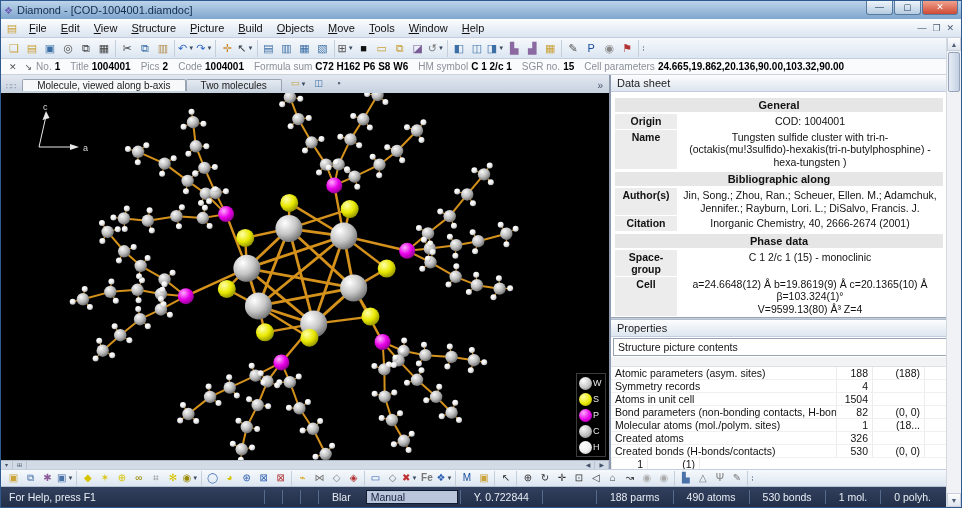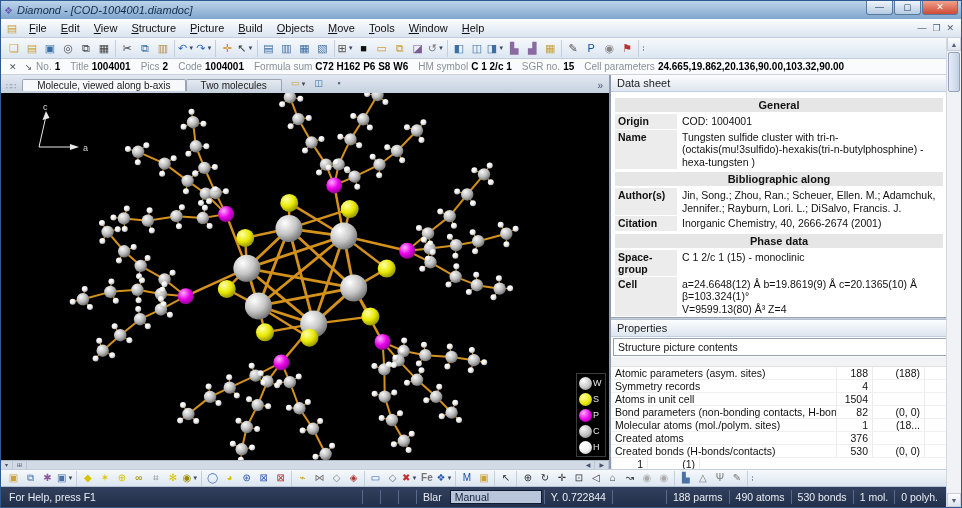--- a/index.html
+++ b/index.html
@@ -2,21 +2,21 @@
 <html><head>
 <meta charset="utf-8">
 <style>
   html,body{margin:0;padding:0;background:#9db4cf;}
   *{box-sizing:border-box;}
   .win{width:962px;height:508px;font-family:"Liberation Sans",sans-serif;font-size:11px;
        border:1px solid #2f5a8f;display:flex;flex-direction:column;overflow:hidden;background:#dde6f2;position:relative;}
   
   .titlebar{height:18px;flex:0 0 18px;background:linear-gradient(#bdd4ea,#7fa6cd);display:flex;align-items:center;padding:0 3px;gap:4px;color:#122c4e;}
   .app-icon{color:#6b5bb5;font-size:10px;}
-  .title-text{font-size:11px;font-style:italic;}
+  .title-text{font-size:11px;}
   .wc-group{margin-left:auto;display:flex;gap:1px;align-items:flex-start;height:100%;}
   .wc{width:27px;height:14px;border:1px solid #56799f;border-top:none;border-radius:0 0 3px 3px;
       background:linear-gradient(#eef4fa,#b6cce2);font-size:9px;line-height:12px;text-align:center;color:#27405f;}
   .wc.close{width:36px;background:linear-gradient(#f0a18c,#cf4a35);color:#fff;}
   
   .menubar{height:19px;flex:0 0 19px;background:linear-gradient(#fbfdfe,#dbe4f0);border-bottom:1px solid #c2cddd;display:flex;align-items:center;padding:0 3px;}
   .menu-doc-icon{width:16px;text-align:center;color:#caa23a;font-size:11px;margin-right:2px;}
   .menu-item{padding:2px 7px;color:#101010;}
   .menu-item u{text-decoration:underline;}
   .mdi-controls{margin-left:auto;display:flex;gap:6px;color:#4a5a70;font-size:9px;padding-right:4px;}
@@ -53,21 +53,21 @@
   .pager{height:9px;flex:0 0 9px;background:#d2dae5;border-top:1px solid #aeb9c8;display:flex;align-items:center;font-size:6px;color:#44536b;}
   .pg-btn{padding:0 4px;border-right:1px solid #b9c3d1;line-height:8px;}
   .pg-spacer{flex:1;}
   
   .right{flex:1 1 auto;display:flex;flex-direction:column;min-width:0;background:#fff;}
   .panel-header{height:17px;flex:0 0 17px;background:linear-gradient(#fcfdfe,#dde5ef);border-bottom:1px solid #c2cddd;display:flex;align-items:center;padding:0 6px;color:#1c1c1c;}
   .panel-x{margin-left:auto;color:#444;font-size:10px;}
   .datasheet{height:242px;flex:0 0 242px;display:flex;flex-direction:column;min-height:0;}
   .ds-body{flex:1;position:relative;background:#fff;overflow:hidden;padding:3px 18px 0 4px;font-size:10.5px;color:#111;}
   .section-bar{background:#e6e6e6;text-align:center;font-weight:bold;font-size:11px;height:14px;line-height:14px;margin:3px 0 2px;}
-  .ds-row{display:flex;margin:1px 0;}
+  .ds-row{display:flex;margin:1px 0;text-align:center;}
   .ds-label{width:62px;flex:0 0 62px;background:#ececec;font-weight:bold;padding:1px 3px;align-self:stretch;}
   .ds-value{flex:1;padding:1px 5px;white-space:pre-line;line-height:12.5px;}
   .vscroll{position:absolute;top:0;right:0;width:15px;bottom:0;background:#f0f2f5;border-left:1px solid #d4d9e0;}
   .vs-arrow{height:14px;text-align:center;font-size:7px;color:#50607a;line-height:14px;background:linear-gradient(#fdfdfe,#dfe5ee);border:1px solid #c6cfdb;}
   .vs-arrow.bottom{position:absolute;bottom:0;left:0;right:0;}
   .vs-thumb{position:absolute;left:1px;right:1px;border:1px solid #95a4bb;border-radius:2px;background:linear-gradient(90deg,#e6ecf5,#c3d0e2);}
   .hsplit{height:3px;flex:0 0 3px;background:linear-gradient(#cdd6e2,#aab6c6);border-top:1px solid #98a4b6;}
   .properties{flex:1 1 auto;display:flex;flex-direction:column;min-height:0;justify-content:flex-end;}
   .prop-select{height:18px;flex:0 0 18px;margin:1px 2px;border:1px solid #98a2b2;background:#fff;display:flex;align-items:center;padding:0 4px;font-size:10.5px;color:#111;}
   .prop-select .dd{margin-left:auto;font-size:8px;color:#333;}
@@ -79,21 +79,21 @@
   .pr-v2{width:52px;flex:0 0 52px;text-align:right;padding-right:4px;border-left:1px solid #ececec;}
   .pr-v3{width:22px;flex:0 0 22px;border-left:1px solid #ececec;}
   .prop-scroll{position:absolute;right:0;width:15px;background:#f0f2f5;border-left:1px solid #d4d9e0;}
   
   .toolbar.bottom{border-top:1px solid #c2cddd;border-bottom:1px solid #b6c2d2;height:18px;flex:0 0 18px;}
   .toolbar.bottom .tbtn{height:15px;min-width:17px;}
   .toolbar.bottom .tbtn i{font-size:10px;}
   
   .statusbar{height:20px;flex:0 0 20px;background:linear-gradient(#31405e,#232f49);display:flex;align-items:center;color:#e8edf5;font-size:10.5px;padding:0 2px;}
   .sb-help{flex:1;padding:0 6px;}
-  .sb-cell{border-left:1px solid #51608040;border-left:1px solid #556a8c;height:14px;line-height:14px;padding:0 6px;white-space:nowrap;}
+  .sb-cell{border-left:1px solid #51608040;border-left:1px solid #556a8c;height:14px;line-height:14px;padding:0 13px;white-space:nowrap;}
   .sb-cell.empty{width:18px;padding:0;}
   .sb-input{background:#b9c5da;color:#17243d;border:1px solid #111c30;height:14px;line-height:13px;width:92px;padding:0 4px;margin:0 2px;}
   .sb-grip{width:13px;height:13px;margin-left:2px;background:
      linear-gradient(135deg,transparent 50%,#8fa2c0 50%,#8fa2c0 60%,transparent 60%,transparent 75%,#8fa2c0 75%,#8fa2c0 85%,transparent 85%);}
 </style>
 </head>
 <body>
 
 <div class="win">
 
@@ -950,21 +950,21 @@
               <div class="pr-v3"></div>
             </div>
             <div class="pr-row">
               <div class="pr-label">Molecular atoms (mol./polym. sites)</div>
               <div class="pr-v1">1</div>
               <div class="pr-v2">(18...</div>
               <div class="pr-v3"></div>
             </div>
             <div class="pr-row">
               <div class="pr-label">Created atoms</div>
-              <div class="pr-v1">376</div>
+              <div class="pr-v1">326</div>
               <div class="pr-v2"></div>
               <div class="pr-v3"></div>
             </div>
             <div class="pr-row">
               <div class="pr-label">Created bonds (H-bonds/contacts)</div>
               <div class="pr-v1">530</div>
               <div class="pr-v2">(0, 0)</div>
               <div class="pr-v3"></div>
             </div>
             <div class="pr-row">

